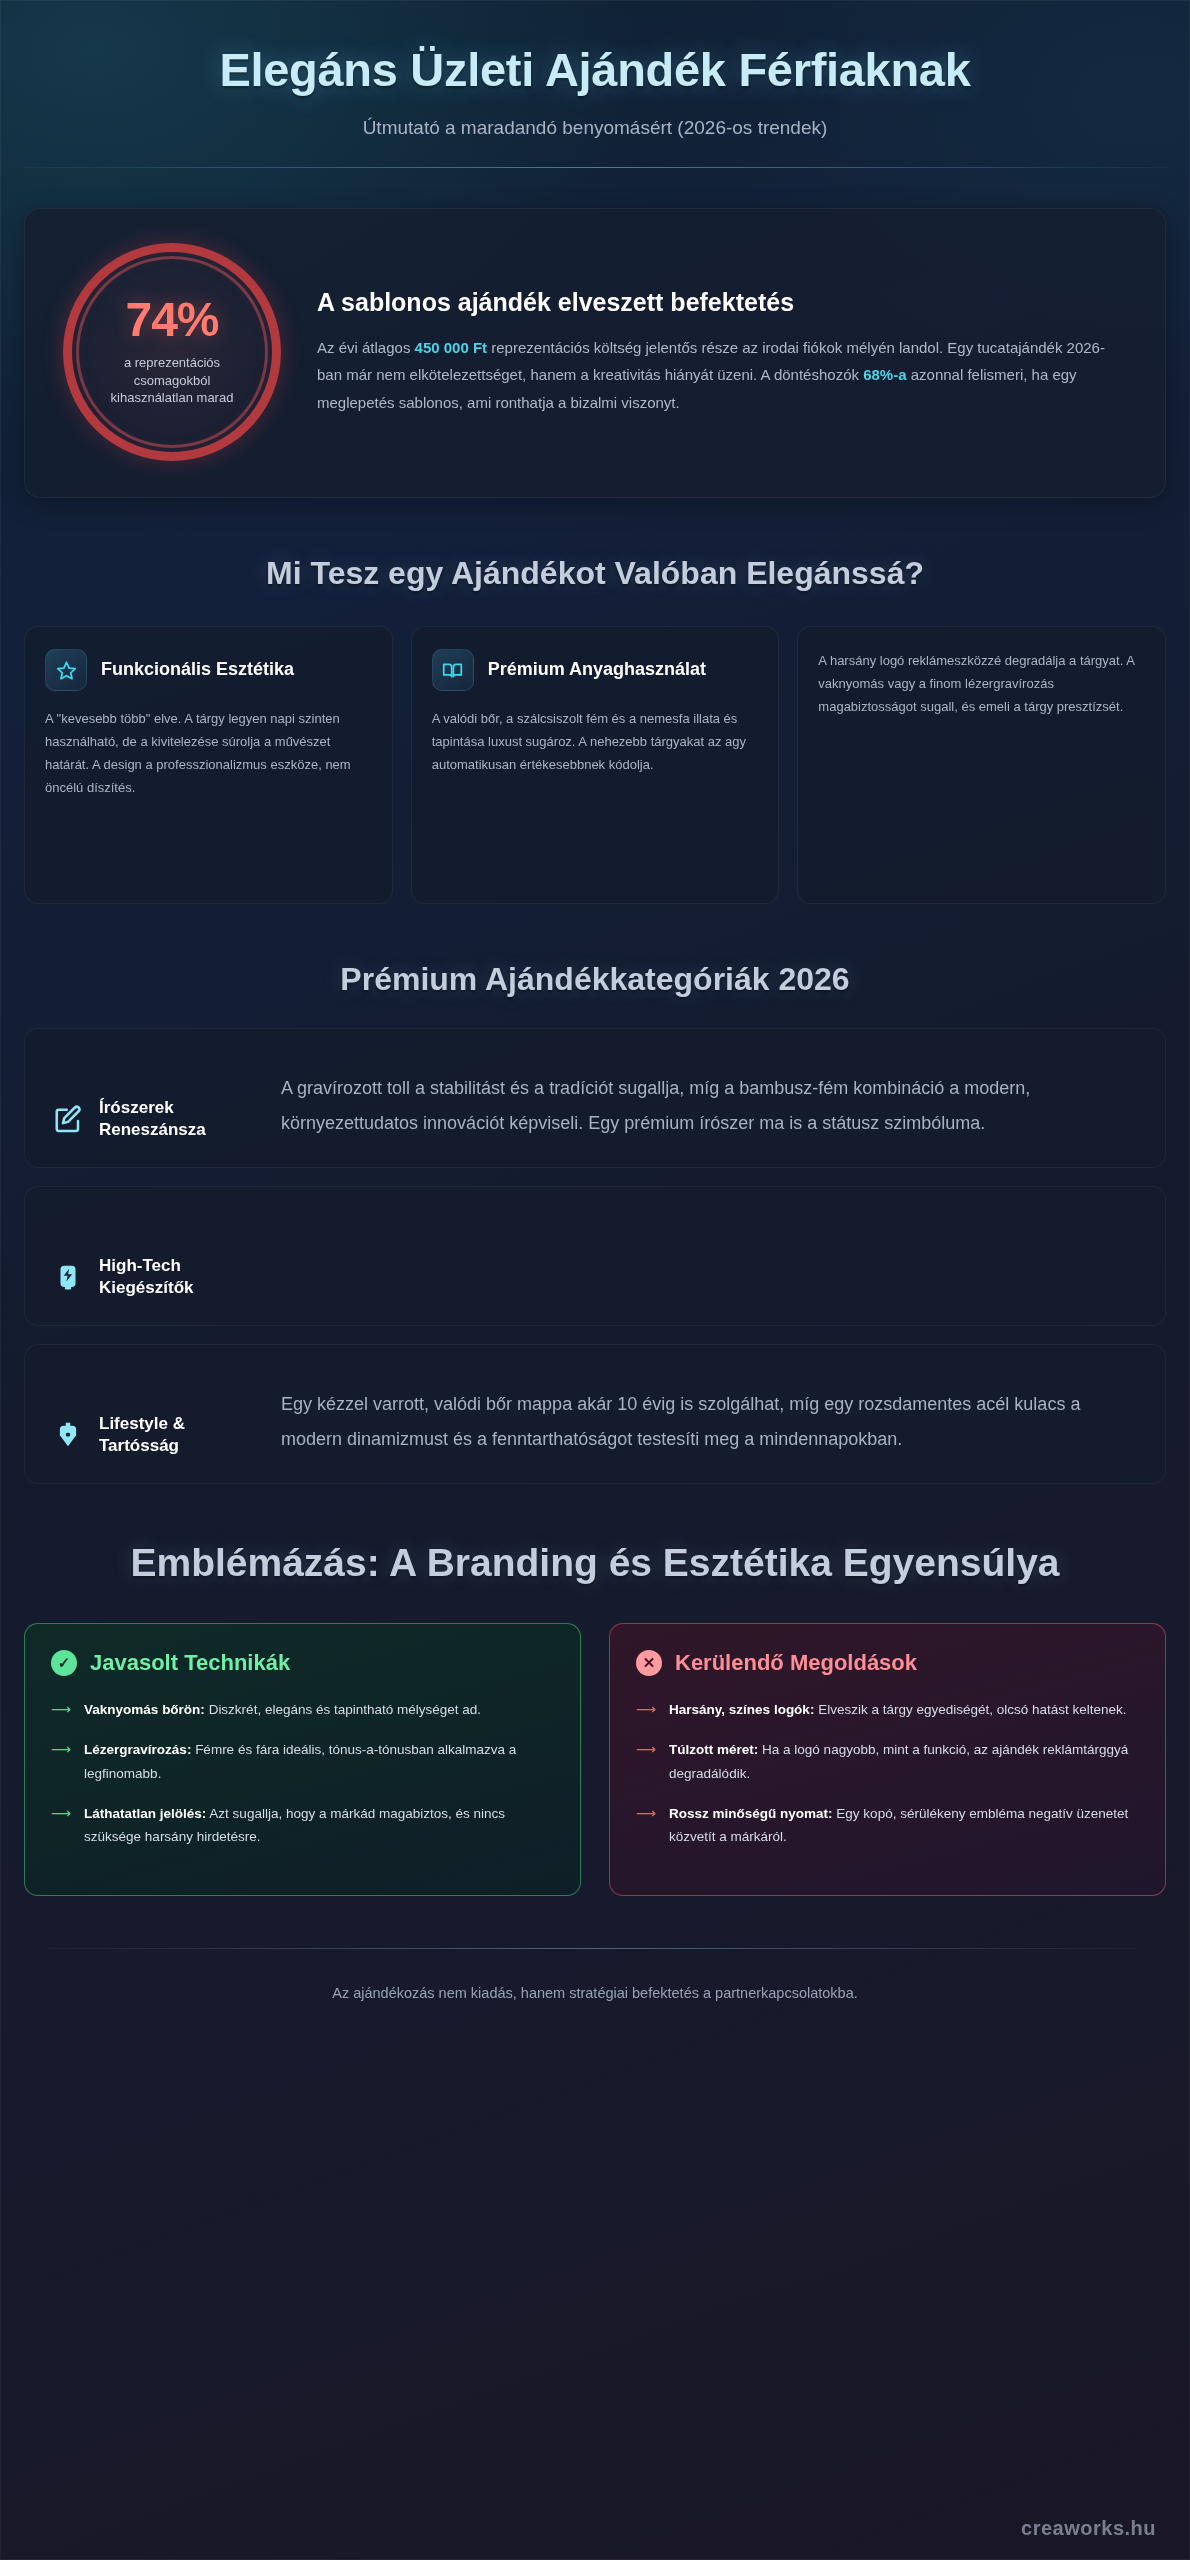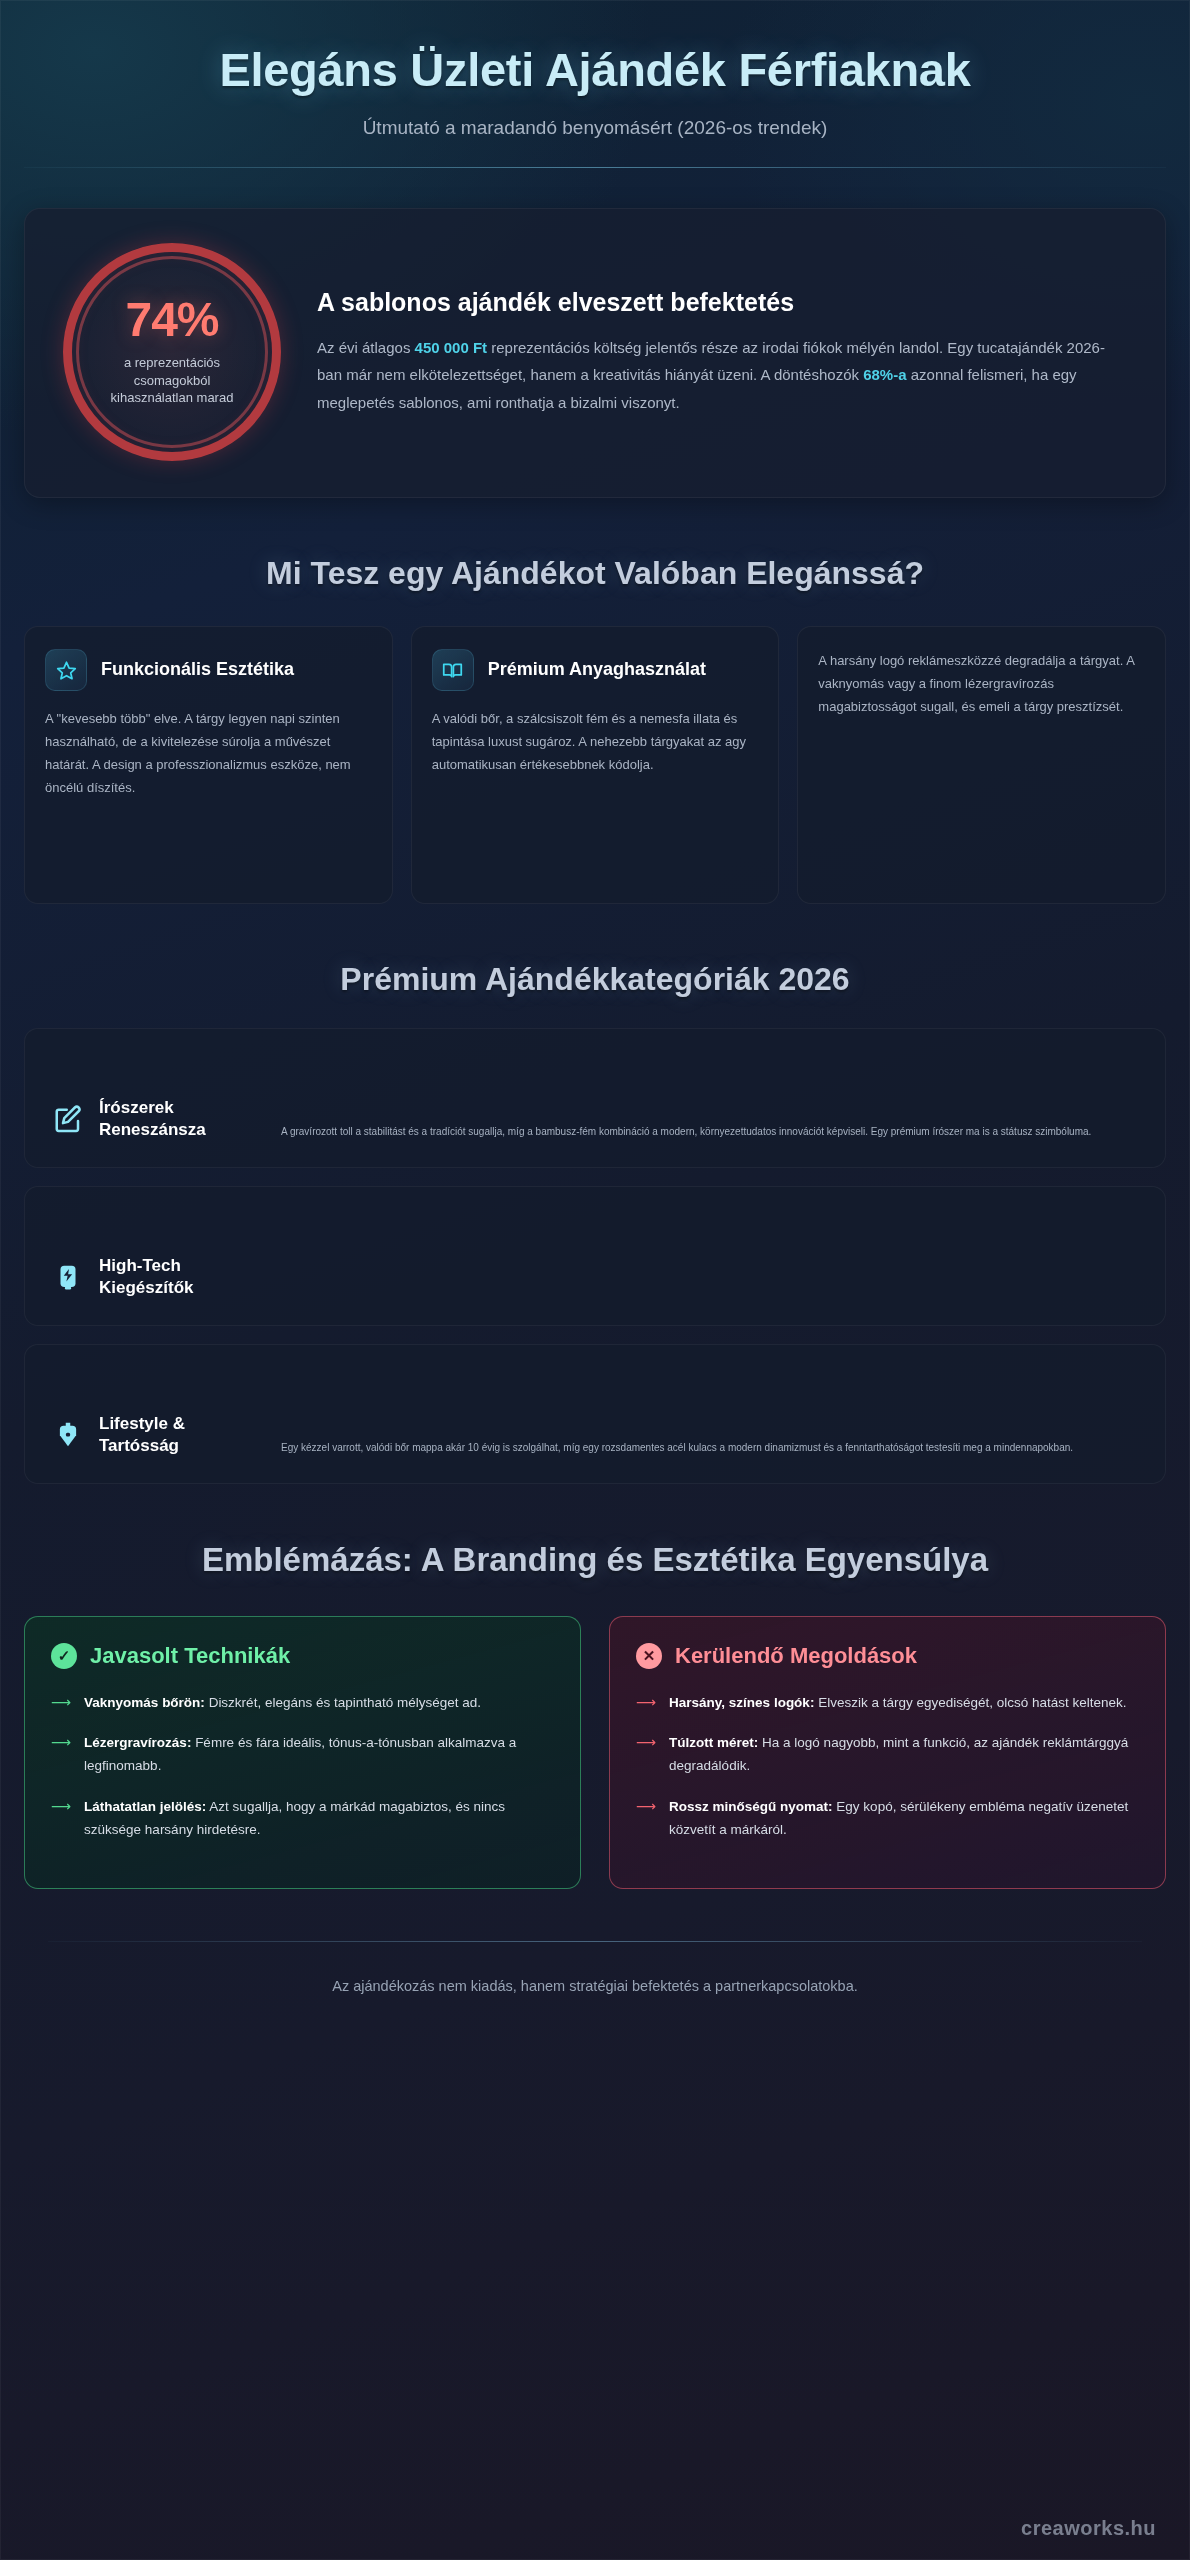--- a/index.html
+++ b/index.html
@@ -129,21 +129,21 @@
   .section-h {
     text-align: center;
     font-size: 32px;
     font-weight: 800;
     line-height: 1.2;
     color: #c3cddd;
     text-shadow: 0 0 20px rgba(150,190,230,0.22), 0 2px 3px rgba(0,0,0,0.45);
     margin: 56px auto 0;
     max-width: 830px;
   }
-  .section-h.wide { max-width: 1030px; font-size: 33px; }
+  .section-h.wide { max-width: 1030px; font-size: 39px; }
 
   
   .cards3 {
     display: flex;
     gap: 18px;
     margin-top: 34px;
   }
   .fcard {
     flex: 1 1 0;
     background: rgba(20,28,45,0.72);
@@ -176,21 +176,21 @@
     padding: 26px 28px;
     display: flex;
     align-items: flex-end;
     gap: 28px;
     min-height: 140px;
   }
   .cat-left { flex: 0 0 200px; display: flex; align-items: center; gap: 16px; }
   .cat-emoji { font-size: 30px; line-height: 1; color: #8fe6f7; }
   .cat-emoji svg { width: 30px; height: 30px; display: block; }
   .cat-name { font-size: 17px; font-weight: 800; color: #ffffff; line-height: 1.3; }
-  .cat-desc { flex: 1 1 auto; font-size: 10px; line-height: 1.95; color: #a7b2c2; }
+  .cat-desc { flex: 1 1 auto; font-size: 18px; line-height: 1.95; color: #a7b2c2; }
 
   
   .gb { display: flex; gap: 28px; margin-top: 36px; }
   .gb-box { flex: 1 1 0; border-radius: 14px; padding: 26px 26px 30px; }
   .gb-good {
     background: linear-gradient(165deg, rgba(14,45,38,0.88), rgba(13,32,38,0.80));
     border: 1px solid rgba(70,200,130,0.55);
   }
   .gb-bad {
     background: linear-gradient(165deg, rgba(52,22,40,0.88), rgba(34,22,45,0.80));

